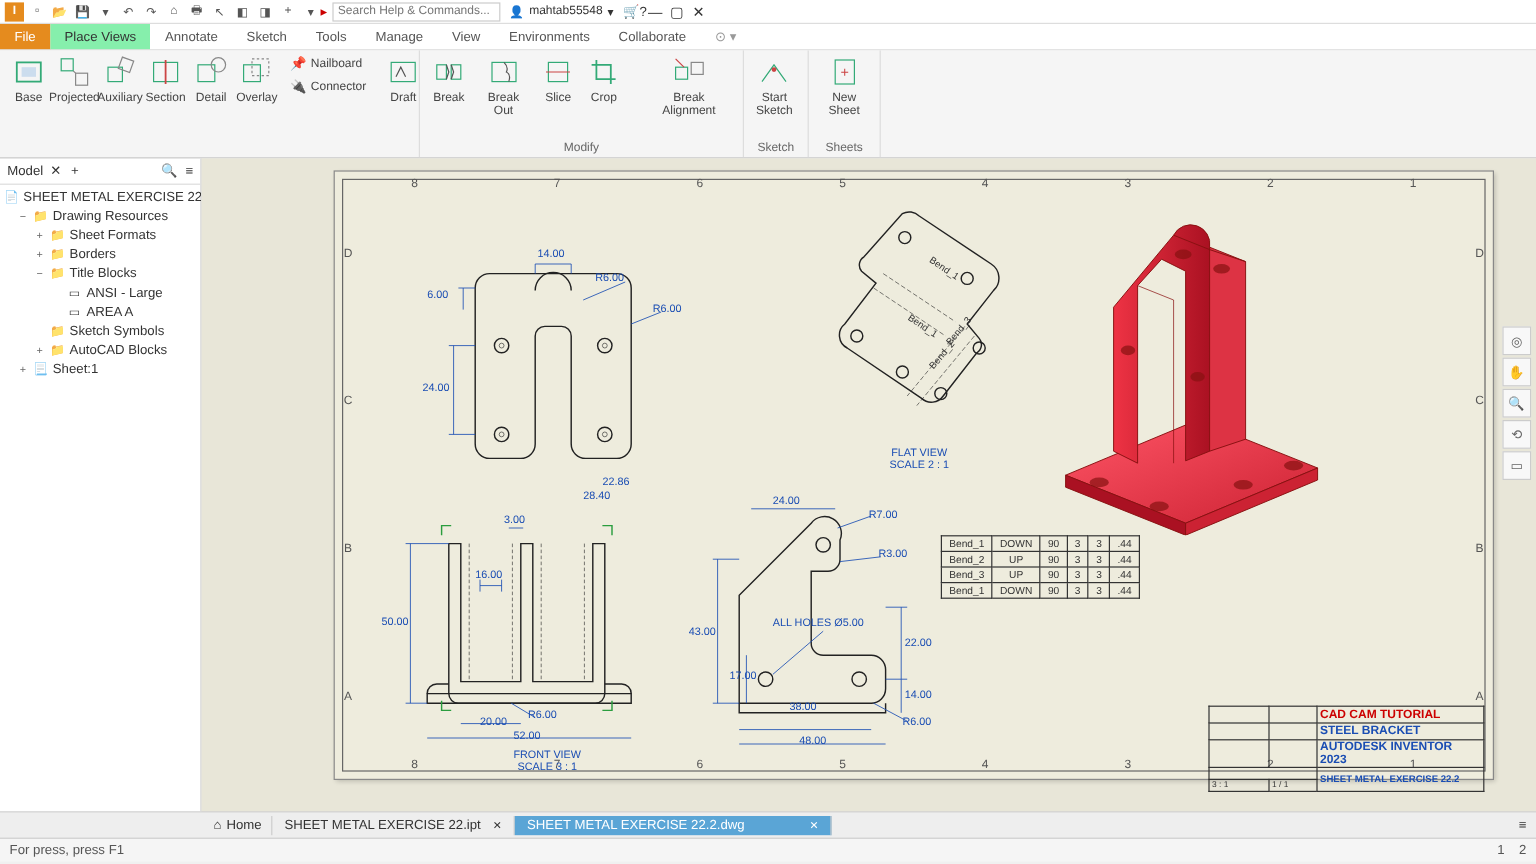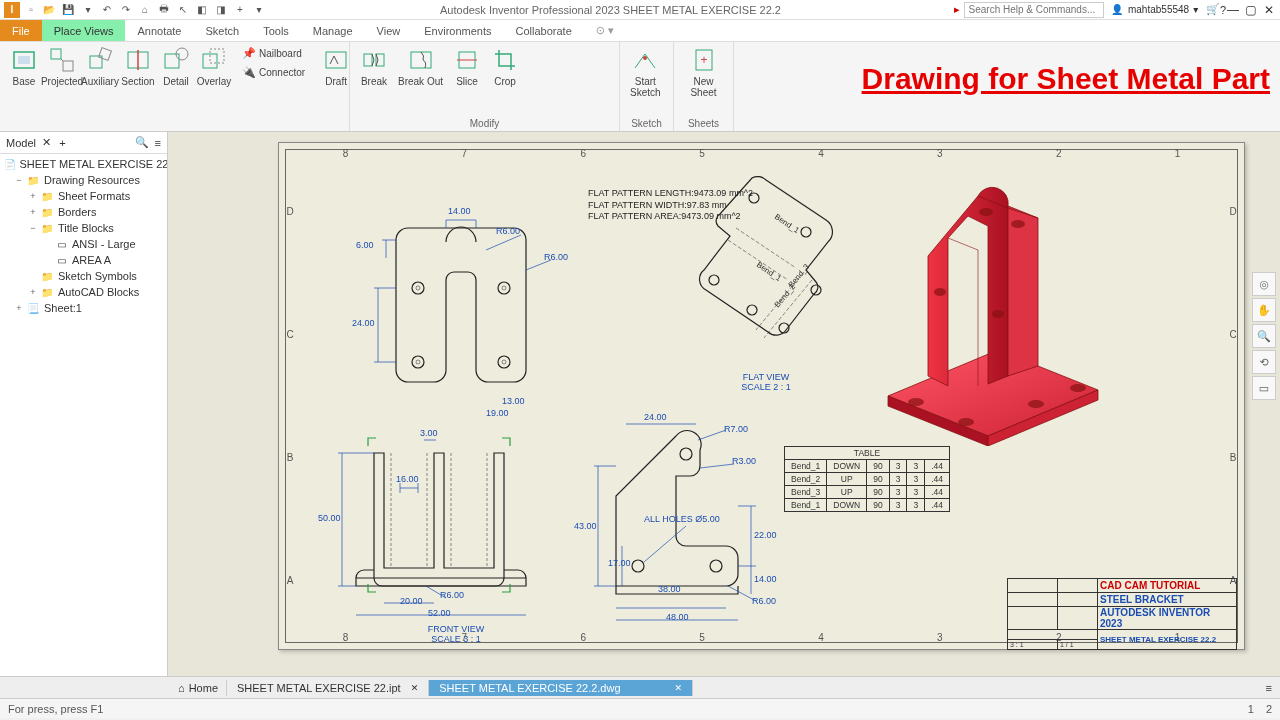--- a/index.html
+++ b/index.html
@@ -72,21 +72,21 @@
 
 .render3d { position: absolute; }
 
 
 .bendtable { position: absolute; border-collapse: collapse; font-size: 8.5px; background: #eeecdd; }
 .bendtable th, .bendtable td { border: 1px solid #333; padding: 1px 6px; text-align: center; }
 .bendtable th { font-weight: normal; }
 
 
 .titleblock { position: absolute; right: 0; bottom: 0; width: 230px; height: 64px; }
-.titleblock table { width: 100%; height: 100%; border-collapse: collapse; font-size: 7px; }
+.titleblock table { width: 100%; height: 100%; border-collapse: collapse; font-size: 7px; margin-top: 10px; }
 .titleblock td { border: 1px solid #333; padding: 0 2px; }
 .titleblock .big { font-size: 10px; font-weight: bold; color: #1a4db3; }
 .titleblock .red { color: #c00; }
 
 
 .navtools { position: absolute; right: 4px; top: 140px; width: 24px; display: flex; flex-direction: column; gap: 2px; }
 .navtools .nt { width: 24px; height: 24px; background: #f8f8f8; border: 1px solid #ccc; display: flex; align-items: center; justify-content: center; font-size: 11px; color: #666; }
 
 
 .doctabs { height: 22px; background: #eee; display: flex; align-items: center; padding-left: 170px; border-top: 1px solid #ccc; font-size: 11px; }
@@ -113,21 +113,20 @@
     <span class="ic">↶</span>
     <span class="ic">↷</span>
     <span class="ic">⌂</span>
     <span class="ic">🖶</span>
     <span class="ic">↖</span>
     <span class="ic">◧</span>
     <span class="ic">◨</span>
     <span class="ic">+</span>
     <span class="ic">▾</span>
   </div>
-  <div class="title">Autodesk Inventor Professional 2023   SHEET METAL EXERCISE 22.2</div>
   <span style="color:#c00;margin-right:4px">▸</span>
   <input class="search" placeholder="Search Help &amp; Commands..." style="">
   <div class="user">
     <span style="color:#2a7">👤</span>
     <span>mahtab55548</span>
     <span>▾</span>
   </div>
   <span class="ic">🛒</span>
   <span class="ic">?</span>
   <div class="winbtns">
@@ -260,20 +259,30 @@
           <div class="lbl">Slice</div>
         </div>
       <div class="rbtn">
           <div class="icon">
             <svg width="28" height="28">
               <path d="M8 4 L8 20 L24 20 M4 8 L20 8 L20 24" fill="none" stroke="#3a7" stroke-width="1.5"></path>
             </svg>
           </div>
           <div class="lbl">Crop</div>
         </div>
+      <div class="rbtn" style="margin-left:12px">
+          <div class="icon">
+            <svg width="28" height="28">
+              <rect x="3" y="10" width="10" height="10" fill="none" stroke="#3a7"></rect>
+              <rect x="16" y="6" width="10" height="10" fill="none" stroke="#888"></rect>
+              <line x1="3" y1="3" x2="10" y2="10" stroke="#c44"></line>
+            </svg>
+          </div>
+          <div class="lbl">Break Alignment</div>
+        </div>
     </div>
     <div class="glabel">Modify</div>
   </div>
   <div class="rgroup" style="width:54px">
     <div class="items">
         <div class="rbtn">
           <div class="icon">
             <svg width="28" height="28">
               <path d="M4 22 L14 8 L24 22" fill="none" stroke="#3a7"></path>
               <circle cx="14" cy="12" r="2" fill="#c44"></circle>
@@ -292,21 +301,20 @@
             <svg width="28" height="28">
               <rect x="6" y="4" width="16" height="20" fill="none" stroke="#3a7"></rect>
               <text x="14" y="18" font-size="12" text-anchor="middle" fill="#c44">+</text>
             </svg>
           </div>
           <div class="lbl">New Sheet</div>
         </div>
       </div>
     <div class="glabel">Sheets</div>
   </div>
-  <div class="overlay-text">Drawing for Sheet Metal Part</div>
 </div>
 
 <div class="main">
 
   <div class="browser">
     <div class="bhead">
       <span>Model</span>
       <span style="margin-left:6px">✕</span>
       <span style="margin-left:8px">+</span>
       <span class="x">🔍</span>
@@ -395,25 +403,20 @@
             <span>B</span>
             <span>A</span>
           </div>
         <div class="rlr-right">
             <span>D</span>
             <span>C</span>
             <span>B</span>
             <span>A</span>
           </div>
 
-        <div class="flat-info" style="left:302px;top:38px">
-          <div>FLAT PATTERN LENGTH:9473.09 mm^2</div>
-            <div>FLAT PATTERN WIDTH:97.83 mm</div>
-            <div>FLAT PATTERN AREA:9473.09 mm^2</div>
-        </div>
 
         <div class="dview" style="left:40px;top:30px;width:230px;height:210px">
           <svg width="230" height="210">
 
             <path class="part-line" d="M70 60 L70 190 A12 12 0 0 0 82 202 L108 202 A12 12 0 0 0 120 190 L120 100 A8 8 0 0 1 128 92 L142 92 A8 8 0 0 1 150 100 L150 190 A12 12 0 0 0 162 202 L188 202 A12 12 0 0 0 200 190 L200 60 A12 12 0 0 0 188 48 L82 48 A12 12 0 0 0 70 60 Z" fill="none"></path>
             <path class="part-line" d="M120 62 A15 15 0 0 1 150 62" fill="none"></path>
 
             <circle class="part-line" cx="92" cy="108" r="6"></circle>
               <circle class="thin-line" cx="92" cy="108" r="2"></circle>
             <circle class="part-line" cx="178" cy="108" r="6"></circle>
@@ -448,22 +451,22 @@
               </g>
             <g class="dim-line">
                 <path d="M200 90 L225 80"></path>
               </g>
           </svg>
           <div class="dim" style="left:122px;top:26px">14.00</div>
           <div class="dim" style="left:170px;top:46px">R6.00</div>
           <div class="dim" style="left:218px;top:72px">R6.00</div>
           <div class="dim" style="left:30px;top:60px">6.00</div>
           <div class="dim" style="left:26px;top:138px">24.00</div>
-          <div class="dim" style="left:176px;top:216px">13.00</div>
-          <div class="dim" style="left:160px;top:228px">19.00</div>
+          <div class="dim" style="left:176px;top:216px">22.86</div>
+          <div class="dim" style="left:160px;top:228px">28.40</div>
         </div>
 
         <div class="dview" style="left:30px;top:268px;width:250px;height:210px">
           <svg width="250" height="210">
             <path class="part-line" d="M58 160 L58 35 L68 35 L68 150 L118 150 L118 35 L128 35 L128 150 L178 150 L178 35 L188 35 L188 160 A8 8 0 0 1 180 168 L66 168 A8 8 0 0 1 58 160 Z"></path>
             <path class="part-line" d="M40 168 L210 168 L210 160 L40 160 Z" fill="none"></path>
             <path class="part-line" d="M40 160 A8 8 0 0 1 48 152 L58 152" fill="none"></path>
             <path class="part-line" d="M210 160 A8 8 0 0 0 202 152 L188 152" fill="none"></path>
 
             <line class="thin-line" x1="75" y1="35" x2="75" y2="150" stroke-dasharray="3 2"></line>
@@ -626,23 +629,20 @@
             <ellipse cx="130" cy="148" rx="6" ry="4" fill="#811" opacity="0.7"></ellipse>
             <ellipse cx="48" cy="236" rx="8" ry="4" fill="#811" opacity="0.7"></ellipse>
             <ellipse cx="98" cy="256" rx="8" ry="4" fill="#811" opacity="0.7"></ellipse>
             <ellipse cx="168" cy="238" rx="8" ry="4" fill="#811" opacity="0.7"></ellipse>
             <ellipse cx="210" cy="222" rx="8" ry="4" fill="#811" opacity="0.7"></ellipse>
           </svg>
         </div>
 
         <table class="bendtable" style="left:498px;top:296px">
           <tbody>
-              <tr>
-                <th colspan="6">TABLE</th>
-              </tr>
           <tr>
                 <td>Bend_1</td>
                 <td>DOWN</td>
                 <td>90</td>
                 <td>3</td>
                 <td>3</td>
                 <td>.44</td>
               </tr>
           <tr>
                 <td>Bend_2</td>

